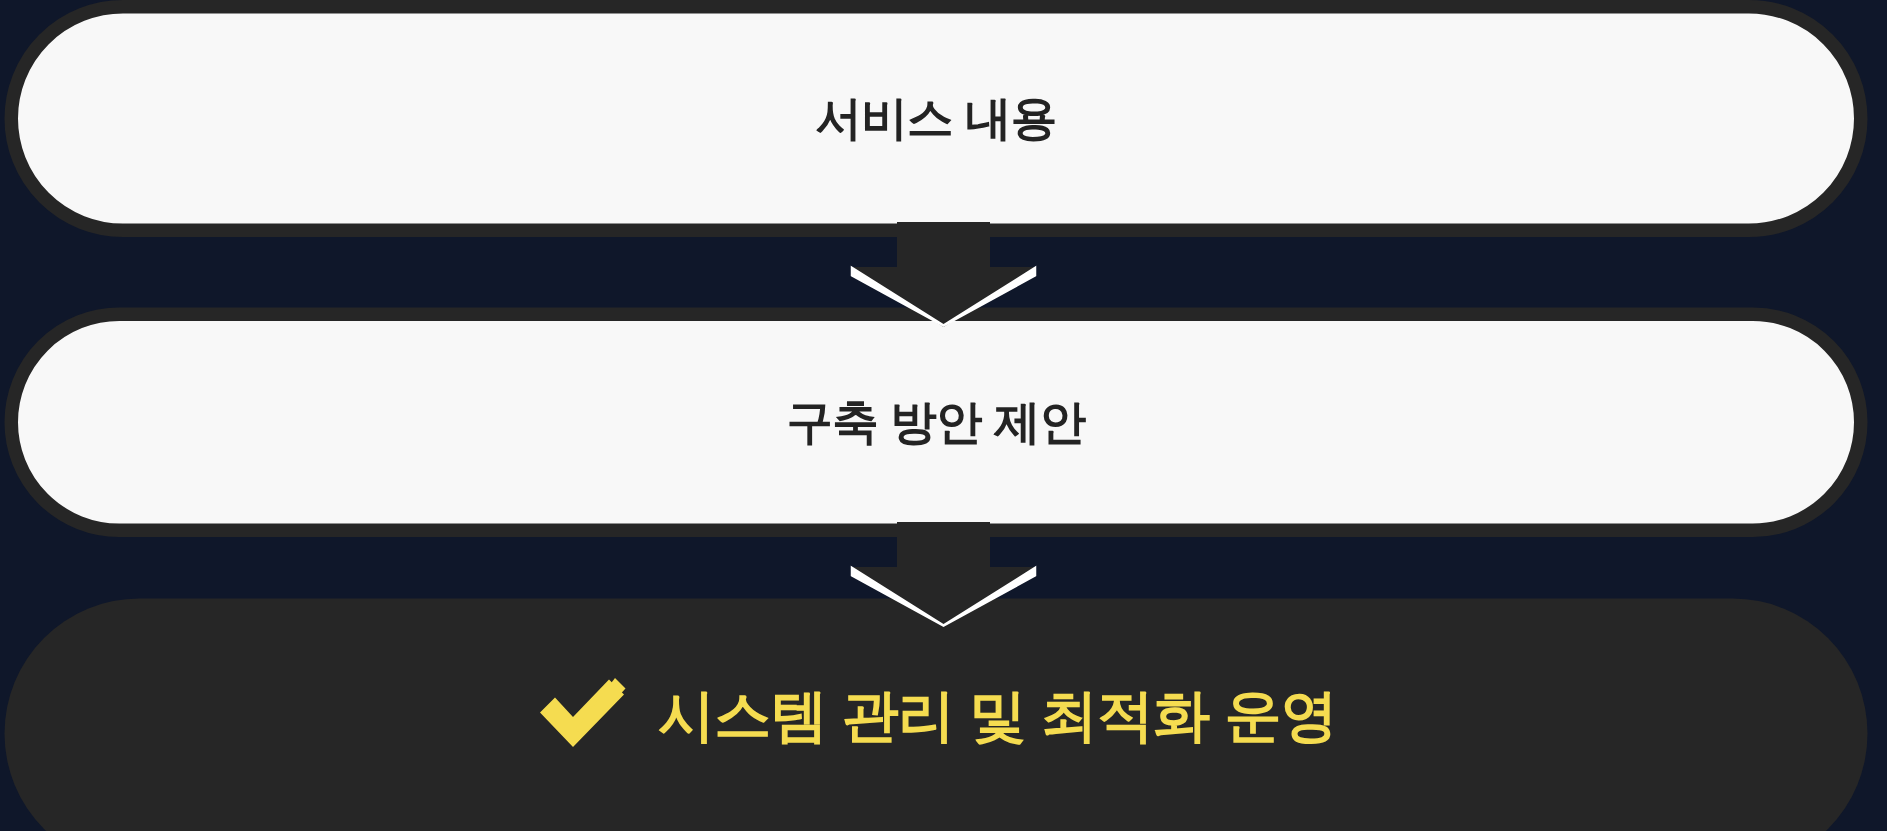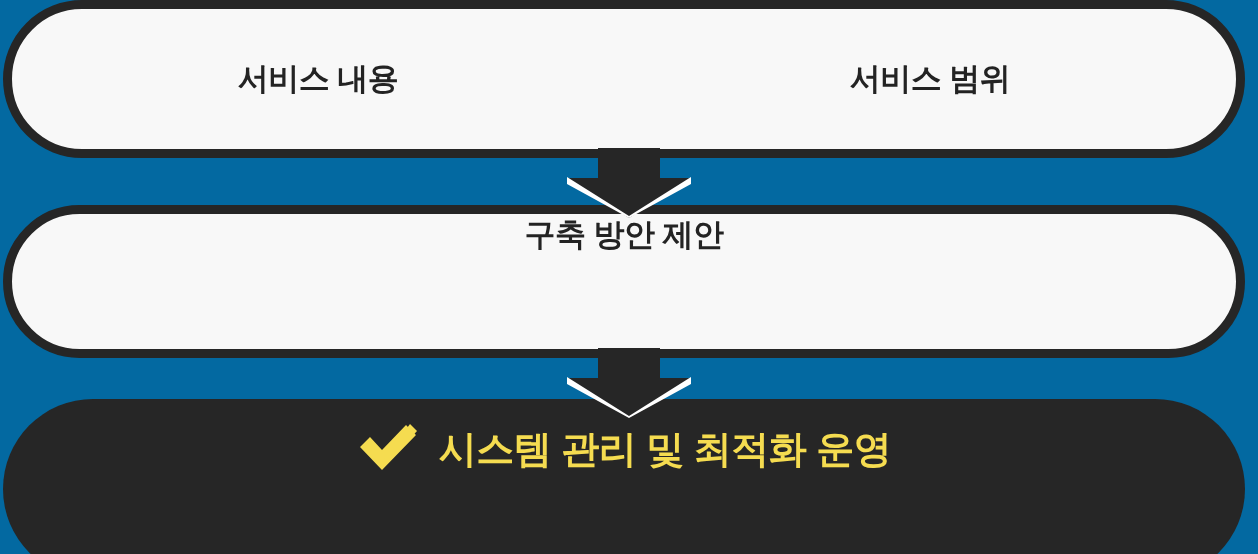--- a/index.html
+++ b/index.html
@@ -11,39 +11,39 @@
     width: 1258px;
     height: 554px;
     overflow: hidden;
     font-family: "Liberation Sans", "DejaVu Sans", sans-serif;
   }
 
   #diagram {
     position: relative;
     width: 1258px;
     height: 554px;
-    background: #0369a1;
+    background: #0f172a;
   }
 
   
   .pill {
     position: absolute;
     left: 3px;
     width: 1242px;           
     box-sizing: border-box;
     background: #F8F8F8;
     border: 9px solid #262626;
     border-radius: 999px;
     display: flex;
     align-items: center;
     justify-content: space-around;
     z-index: 2;
   }
   #row-1 { top: 0px;   height: 158px; }
-  #row-2 { top: 205px; height: 153px; flex-direction: column; }
+  #row-2 { top: 205px; height: 153px; }
 
   .pill-label {
     color: #232323;
     font-size: 31px;
     font-weight: 700;
     letter-spacing: -0.5px;
     white-space: nowrap;
     text-align: center;
     flex: 1 1 0;
   }
@@ -60,21 +60,21 @@
     border-radius: 999px;
     display: flex;
     align-items: flex-start;
     justify-content: center;
     z-index: 2;
   }
   #bottom-bar-inner {
     display: flex;
     align-items: center;
     gap: 20px;
-    margin-top: 24px;
+    margin-top: 52px;
   }
   #check-icon {
     width: 62px;
     height: 52px;
     flex: 0 0 auto;
     display: block;
   }
   #bottom-bar-label {
     color: #F5DC50;
     font-size: 38px;
@@ -95,21 +95,20 @@
   #arrow-1 { top: 148px; }
   #arrow-2 { top: 348px; }
 </style>
 </head>
 <body>
 
 <div id="diagram">
 
   <div id="row-1" class="pill">
     <div class="pill-label">서비스 내용</div>
-    <div class="pill-label">서비스 범위</div>
   </div>
 
   <svg id="arrow-1" class="arrow" viewBox="0 0 124 70" preserveAspectRatio="none">
 
     <path d="M31 0 L93 0 L93 30 L124 30 L62 70 L0 30 L31 30 Z" fill="#262626"></path>
     <path d="M0 29 L62 68 L124 29 L124 36 L62 70 L0 36 Z" fill="#FFFFFF"></path>
   </svg>
 
   <div id="row-2" class="pill">
     <div class="pill-label">구축 방안 제안</div>

